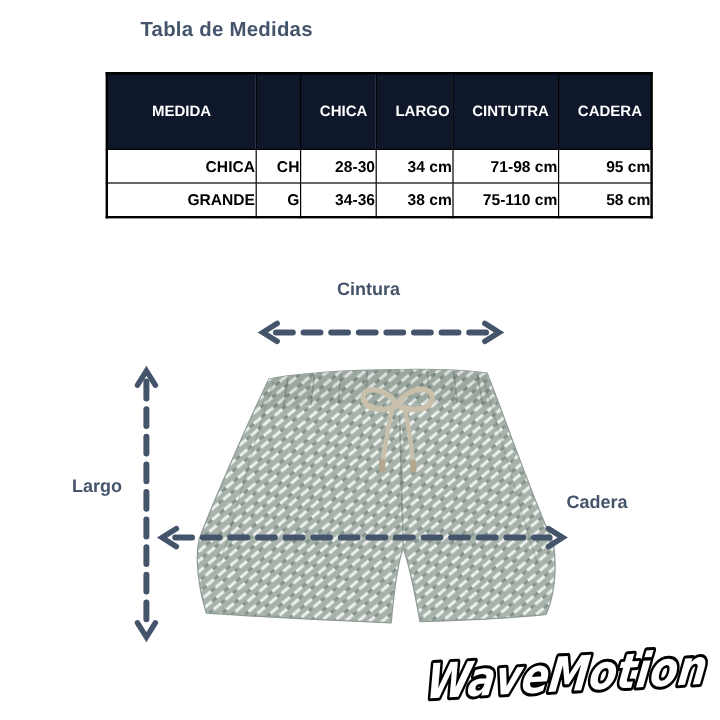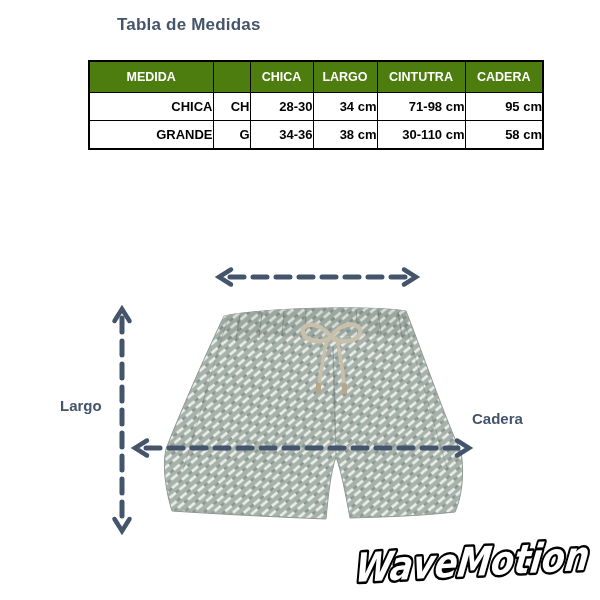--- a/index.html
+++ b/index.html
@@ -11,22 +11,22 @@
   .title{
     position:absolute; left:117px; top:15px;
     font-size:17px; font-weight:bold; color:var(--accent); letter-spacing:.2px;
   }
   table.size-table{
     position:absolute; left:88px; top:60px;
     border-collapse:collapse; table-layout:fixed; width:454px;
     border:2px solid #000;
   }
   table.size-table th{
-    background:#4d7c0f; color:#fff; font-size:12.5px; font-weight:bold;
-    height:30px; border:1.5px solid #000; text-align:center; padding:0;
+    background:#0f172a; color:#fff; font-size:12.5px; font-weight:bold;
+    height:30px; border:1.5px solid #000; text-align:center; padding:16px;
   }
   table.size-table td{
     color:#000; font-size:13px; font-weight:bold;
     height:27px; border:1.5px solid #000; text-align:right; padding:0;
     background:#fff; white-space:nowrap; overflow:hidden;
   }
   .dim-label{
     position:absolute; color:var(--accent); font-weight:bold; font-size:15px;
   }
   .lbl-cintura{ left:257px; top:233px; width:100px; text-align:center; }
@@ -68,26 +68,27 @@
           <td>28-30</td>
           <td>34 cm</td>
           <td>71-98 cm</td>
           <td>95 cm</td>
         </tr>
         <tr>
           <td>GRANDE</td>
           <td>G</td>
           <td>34-36</td>
           <td>38 cm</td>
-          <td>30-110 cm</td>
+          <td>75-110 cm</td>
           <td>58 cm</td>
         </tr>
       </tbody>
   </table>
 
+  <div class="dim-label lbl-cintura">Cintura</div>
   <div class="dim-label lbl-largo">Largo</div>
   <div class="dim-label lbl-cadera">Cadera</div>
 
   <svg class="diagram-svg" width="600" height="600" viewBox="0 0 600 600">
     <defs>
       <pattern id="fabric" width="13" height="13" patternUnits="userSpaceOnUse" patternTransform="rotate(-40)">
         <rect width="13" height="13" fill="#a7b2ab"></rect>
         <path d="M0,3.5 h8 M5,9.5 h8" stroke="#eef1ee" stroke-width="2.4" fill="none"></path>
         <path d="M9,3.5 h4 M0,9.5 h3.5" stroke="#84938c" stroke-width="2.2" fill="none"></path>
       </pattern>

